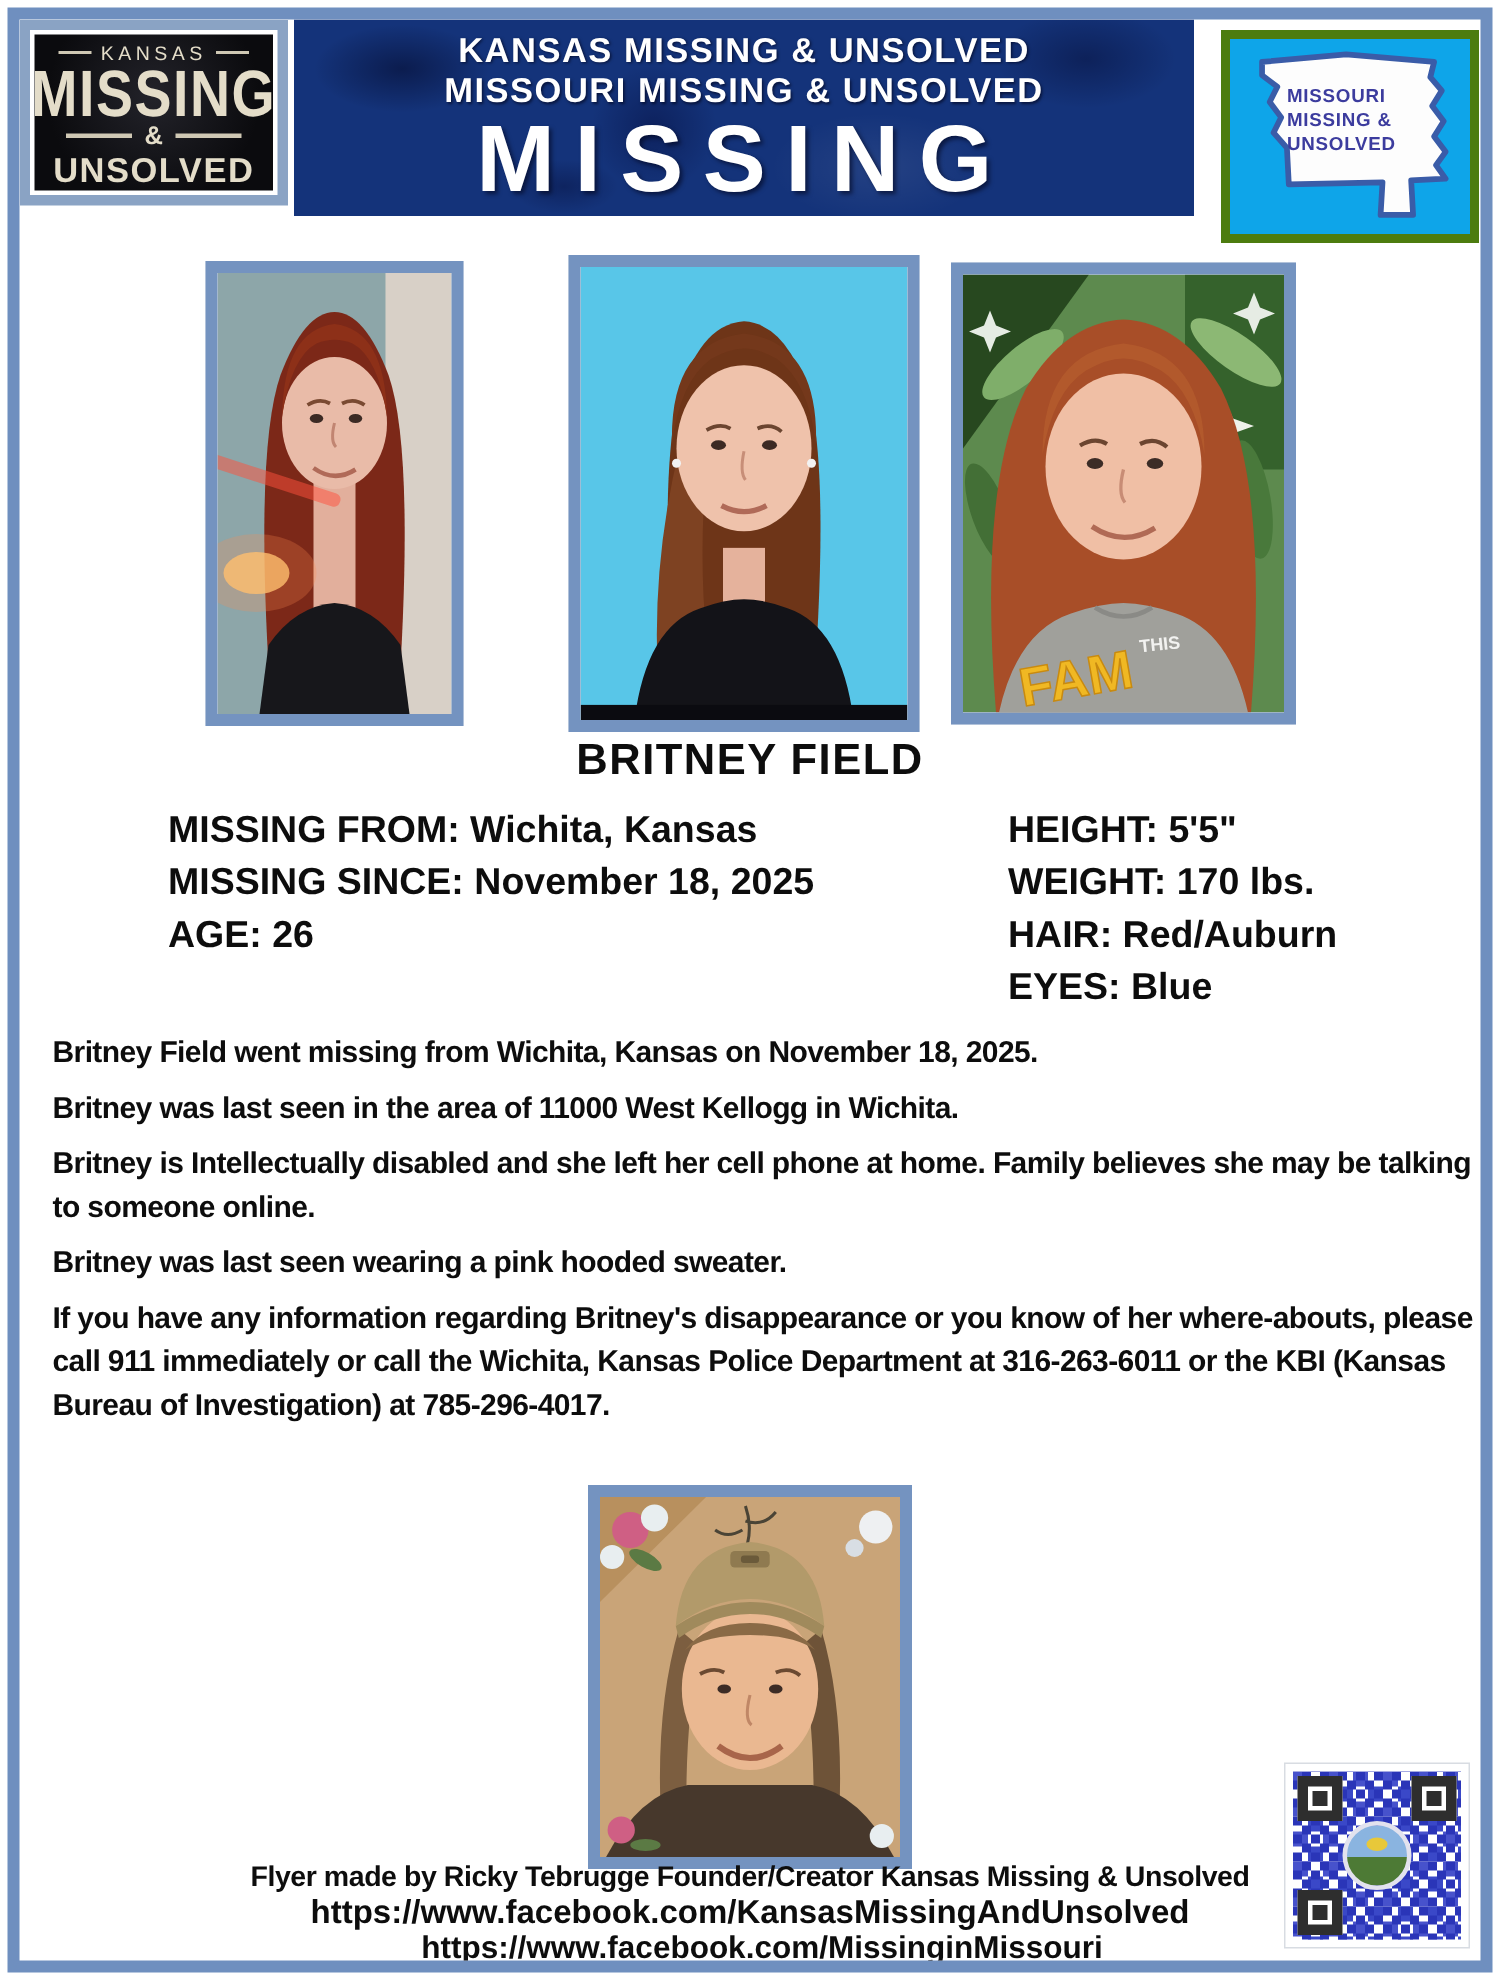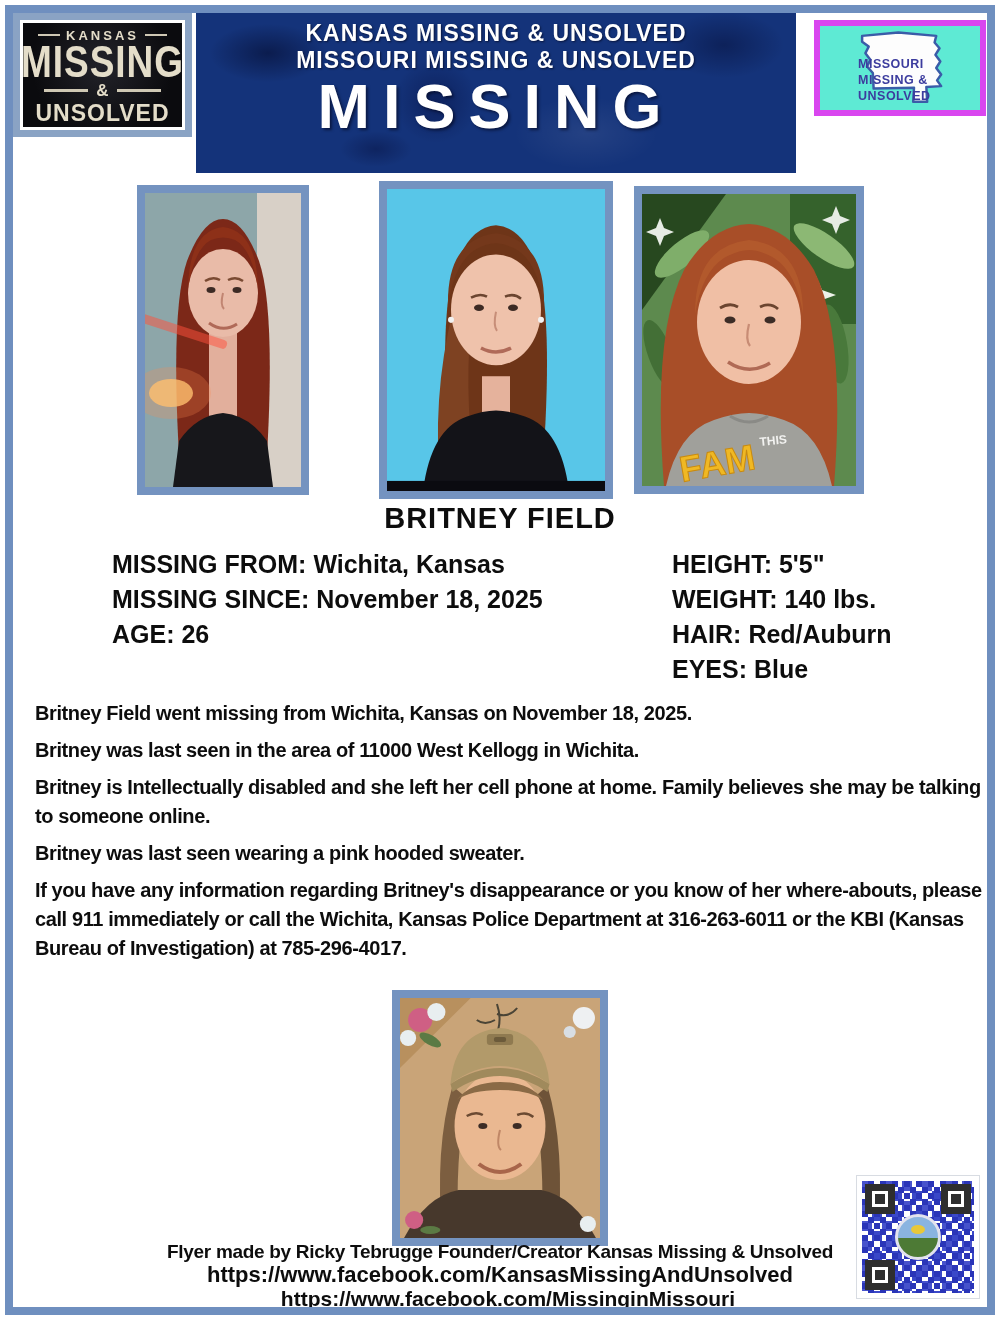--- a/index.html
+++ b/index.html
@@ -8,44 +8,44 @@
     border:8px solid #6f8fbf;background:#fff;overflow:hidden;color:#0d0d0d;}
 
   
   .header{display:flex;align-items:flex-start;}
   .k-frame{box-sizing:border-box;width:179px;height:124px;border:7px solid #8aa3c4;
     background:#fff;padding:3px;flex:none;}
   .k-inner{width:100%;height:100%;background:radial-gradient(circle at 50% 40%,#23232a 0%,#0b0b0e 70%);
     display:flex;flex-direction:column;align-items:center;justify-content:center;color:#e4ddc9;}
   .k-top{display:flex;align-items:center;gap:6px;margin-top:2px;}
   .k-top .rule{width:22px;height:2px;background:#cfc8b4;}
-  .k-kansas{font-size:13px;font-weight:bold;letter-spacing:3px;}
+  .k-kansas{font-size:13px;font-weight:normal;letter-spacing:3px;}
   .k-main{font-size:37px;font-weight:bold;letter-spacing:1px;line-height:34px;
     font-stretch:condensed;transform:scaleY(1.18);margin-top:3px;}
   .k-amp-row{display:flex;align-items:center;gap:8px;margin-top:1px;}
   .k-amp-row .rule2{width:44px;height:3px;background:#cfc8b4;}
   .k-amp{font-size:17px;font-weight:bold;}
   .k-bottom{font-size:23px;font-weight:bold;letter-spacing:1px;font-stretch:condensed;line-height:24px;}
 
-  .banner{flex:1;height:160px;margin:0 18px 0 4px;text-align:center;color:#fff;
+  .banner{flex:1;height:131px;margin:0 18px 0 4px;text-align:center;color:#fff;
     background-color:#14337a;
     background-image:
       radial-gradient(ellipse 90px 45px at 12% 25%,rgba(0,0,25,.45),transparent 65%),
       radial-gradient(ellipse 120px 60px at 65% 75%,rgba(255,255,255,.07),transparent 60%),
       radial-gradient(ellipse 70px 70px at 40% 55%,rgba(0,0,40,.35),transparent 60%),
       radial-gradient(ellipse 100px 55px at 88% 20%,rgba(0,0,30,.35),transparent 60%),
       radial-gradient(ellipse 60px 30px at 30% 85%,rgba(0,0,35,.3),transparent 60%);
     padding-top:7px;box-sizing:border-box;}
   .b-line{font-size:23px;font-weight:bold;letter-spacing:1px;line-height:27px;
     text-shadow:1px 1px 2px rgba(0,0,20,.6);}
   .b-title{font-size:63px;font-weight:bold;letter-spacing:13px;line-height:62px;margin-top:1px;
     text-shadow:2px 2px 3px rgba(0,0,20,.55);}
 
-  .mo-frame{box-sizing:border-box;flex:none;width:172px;height:96px;margin-top:7px;margin-right:1px;
-    border:6px solid #d946ef;background:#5eead4;position:relative;}
+  .mo-frame{box-sizing:border-box;flex:none;width:172px;height:142px;margin-top:7px;margin-right:1px;
+    border:6px solid #4d7c0f;background:#0ea5e9;position:relative;}
   .mo-frame svg{position:absolute;inset:0;width:100%;height:100%;}
   .mo-text{position:absolute;left:38px;top:30px;font-size:12.5px;font-weight:bold;
     color:#3c3c9e;letter-spacing:.5px;line-height:16px;}
 
   
   .photos{display:flex;justify-content:center;align-items:center;margin-top:8px;}
   .pf{box-sizing:border-box;border:8px solid #7493c0;background:#dfe4ea;overflow:hidden;flex:none;}
   .pf svg{display:block;width:100%;height:100%;}
   .pf1{width:172px;height:310px;}
   .pf2{width:234px;height:318px;margin:0 21px 0 70px;}
@@ -204,21 +204,21 @@
   <div class="name">BRITNEY FIELD</div>
 
   <div class="details">
     <div class="dcol-left">
       <div class="drow"><span>MISSING FROM:</span> <span>Wichita, Kansas</span></div>
       <div class="drow"><span>MISSING SINCE:</span> <span>November 18, 2025</span></div>
       <div class="drow"><span>AGE:</span> <span>26</span></div>
     </div>
     <div class="dcol-right">
       <div class="drow"><span>HEIGHT:</span> <span>5'5"</span></div>
-      <div class="drow"><span>WEIGHT:</span> <span>140 lbs.</span></div>
+      <div class="drow"><span>WEIGHT:</span> <span>170 lbs.</span></div>
       <div class="drow"><span>HAIR:</span> <span>Red/Auburn</span></div>
       <div class="drow"><span>EYES:</span> <span>Blue</span></div>
     </div>
   </div>
 
   <div class="paras">
     <p>Britney Field went missing from Wichita, Kansas on November 18, 2025.</p>
     <p>Britney was last seen in the area of 11000 West Kellogg in Wichita.</p>
     <p>Britney is Intellectually disabled and she left her cell phone at home. Family believes she may be talking to someone online.</p>
     <p>Britney was last seen wearing a pink hooded sweater.</p>

